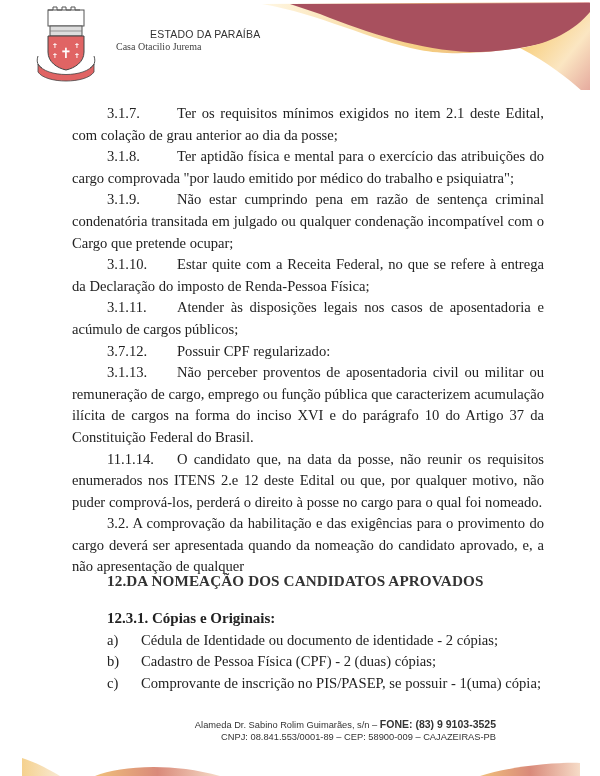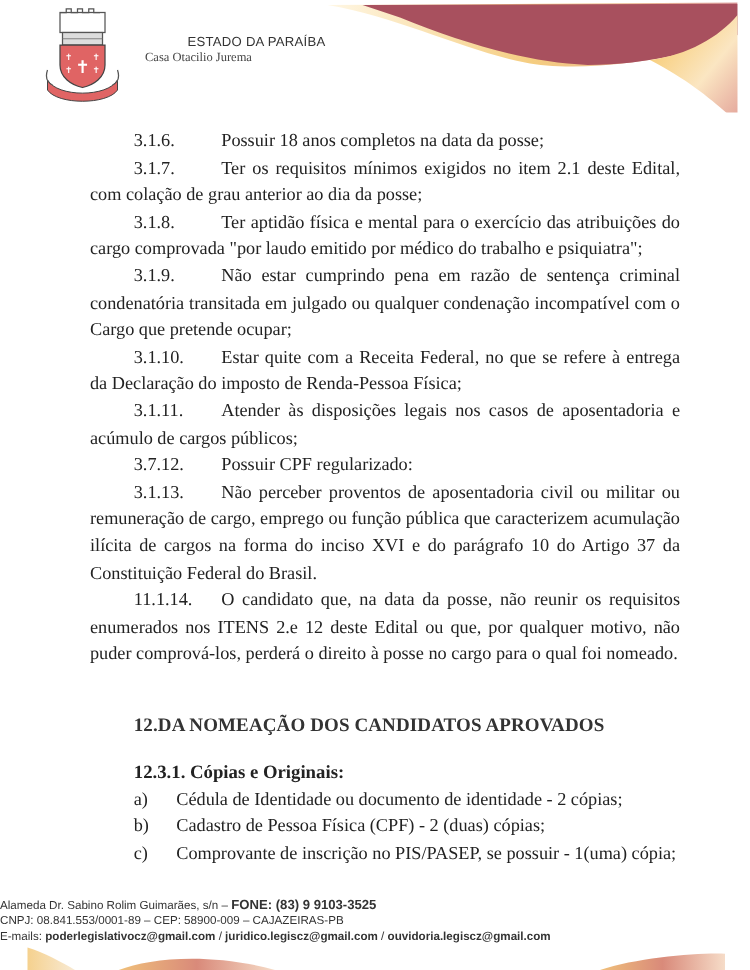--- a/index.html
+++ b/index.html
@@ -16,21 +16,21 @@
   .para { margin:0; text-indent:35px; }
   .para .num { display:inline-block; width:70px; text-indent:0; }
   .para.sub32 { text-indent:35px; }
   .section-title { position:absolute; left:107px; top:572px; font-size:15.2px; font-weight:bold; color:#333; letter-spacing:0.1px; }
   .subsec { position:absolute; left:72px; top:608px; width:472px; font-size:14.6px; line-height:21.6px; text-align:justify; }
   .subsec .subtitle { text-indent:35px; font-weight:bold; font-size:15px; }
   .subsec .item { text-indent:35px; margin:0; }
   .subsec .item .letter { display:inline-block; width:34px; text-indent:0; }
 
   .footer-wave { position:absolute; left:0; top:700px; width:600px; height:76px; }
-  .footer { position:absolute; left:0; top:718px; width:496px; text-align:left;
+  .footer { position:absolute; left:0; top:718px; width:496px; text-align:right;
             font-family:"Liberation Sans", sans-serif; font-size:9.3px; color:#333; line-height:12.4px; }
   .footer b { font-weight:bold; }
   .footer .phone { font-size:10.5px; }
 </style>
 </head>
 <body>
 
 <svg class="header-wave" viewBox="0 0 600 90">
   <defs>
     <linearGradient id="gold1" x1="0" x2="1" y1="0" y2="0">
@@ -64,29 +64,29 @@
   <path d="M2 50 C0 56, 2 60, 6 62" fill="none" stroke="#555" stroke-width="1"></path>
   <path d="M58 50 C60 56, 58 60, 54 62" fill="none" stroke="#555" stroke-width="1"></path>
 </svg>
 
 <div class="inst">
   <div class="state">ESTADO DA PARAÍBA</div>
   <div class="house">Casa Otacilio Jurema</div>
 </div>
 
 <div class="body-text">
-  <p class="para"><span class="num">3.1.6.</span><span>Possuir 18 anos completos na data da posse;</span></p>
   <p class="para"><span class="num">3.1.7.</span><span>Ter os requisitos mínimos exigidos no item 2.1 deste Edital, com colação de grau anterior ao dia da posse;</span></p>
   <p class="para"><span class="num">3.1.8.</span><span>Ter aptidão física e mental para o exercício das atribuições do cargo comprovada "por laudo emitido por médico do trabalho e psiquiatra";</span></p>
   <p class="para"><span class="num">3.1.9.</span><span>Não estar cumprindo pena em razão de sentença criminal condenatória transitada em julgado ou qualquer condenação incompatível com o Cargo que pretende ocupar;</span></p>
   <p class="para"><span class="num">3.1.10.</span><span>Estar quite com a Receita Federal, no que se refere à entrega da Declaração do imposto de Renda-Pessoa Física;</span></p>
   <p class="para"><span class="num">3.1.11.</span><span>Atender às disposições legais nos casos de aposentadoria e acúmulo de cargos públicos;</span></p>
   <p class="para"><span class="num">3.7.12.</span><span>Possuir CPF regularizado:</span></p>
   <p class="para"><span class="num">3.1.13.</span><span>Não perceber proventos de aposentadoria civil ou militar ou remuneração de cargo, emprego ou função pública que caracterizem acumulação ilícita de cargos na forma do inciso XVI e do parágrafo 10 do Artigo 37 da Constituição Federal do Brasil.</span></p>
   <p class="para"><span class="num">11.1.14.</span><span>O candidato que, na data da posse, não reunir os requisitos enumerados nos ITENS 2.e 12 deste Edital ou que, por qualquer motivo, não puder comprová-los, perderá o direito à posse no cargo para o qual foi nomeado.</span></p>
+  <p class="para sub32">3.2. A comprovação da habilitação e das exigências para o provimento do cargo deverá ser apresentada quando da nomeação do candidato aprovado, e, a não apresentação de qualquer</p>
 </div>
 
 <div class="section-title">12.DA NOMEAÇÃO DOS CANDIDATOS APROVADOS</div>
 
 <div class="subsec">
   <div class="subtitle">12.3.1. Cópias e Originais:</div>
   <p class="item"><span class="letter">a)</span><span>Cédula de Identidade ou documento de identidade - 2 cópias;</span></p>
   <p class="item"><span class="letter">b)</span><span>Cadastro de Pessoa Física (CPF) - 2 (duas) cópias;</span></p>
   <p class="item"><span class="letter">c)</span><span>Comprovante de inscrição no PIS/PASEP, se possuir - 1(uma) cópia;</span></p>
 </div>
@@ -104,14 +104,13 @@
     </linearGradient>
   </defs>
   <path d="M22 58 C35 62, 50 70, 60 76 L22 76 Z" fill="url(#fg1)"></path>
   <path d="M95 76 C120 66, 170 62, 220 76 Z" fill="url(#fg2)"></path>
   <path d="M480 76 C510 66, 560 62, 580 63 L580 76 Z" fill="url(#fg2)"></path>
 </svg>
 
 <div class="footer">
   <div><span>Alameda Dr. Sabino Rolim Guimarães, s/n – </span><b class="phone">FONE: (83) 9 9103-3525</b></div>
   <div>CNPJ: 08.841.553/0001-89 – CEP: 58900-009 – CAJAZEIRAS-PB</div>
-  <div><span>E-mails: </span><b>poderlegislativocz@gmail.com</b><span> / </span><b>juridico.legiscz@gmail.com</b><span> / </span><b>ouvidoria.legiscz@gmail.com</b></div>
 </div>
 
 </body></html>

